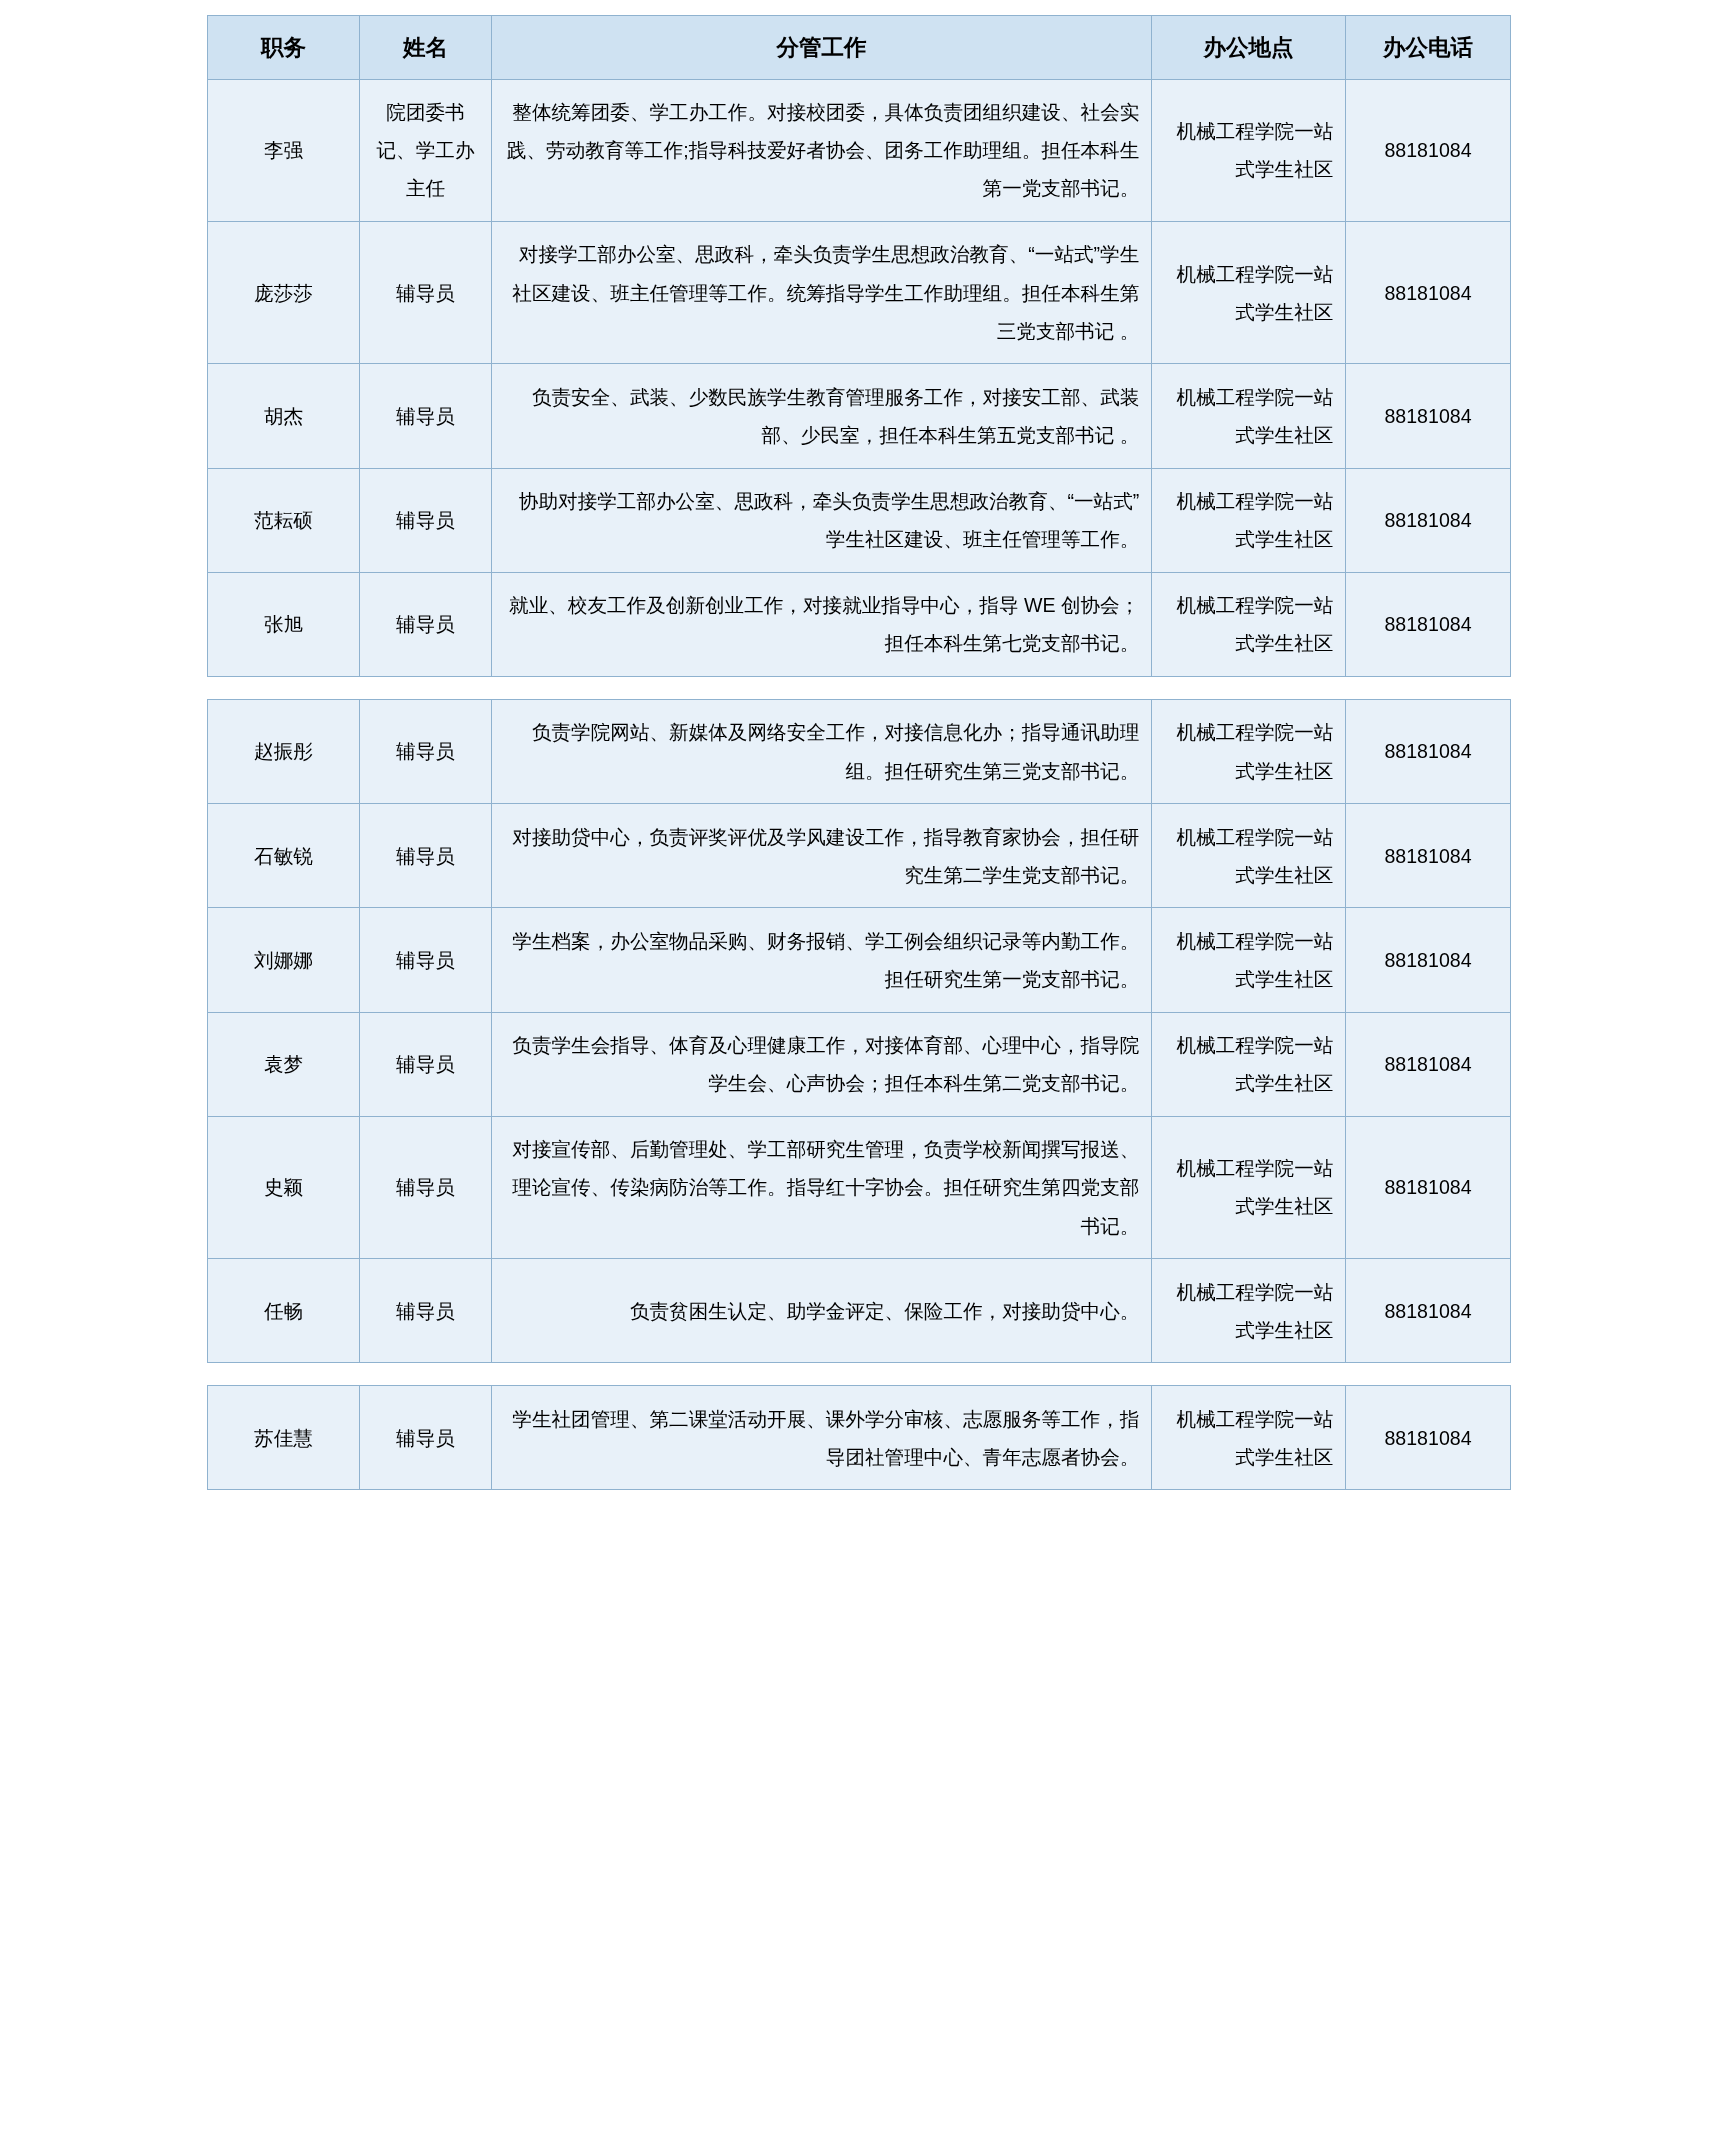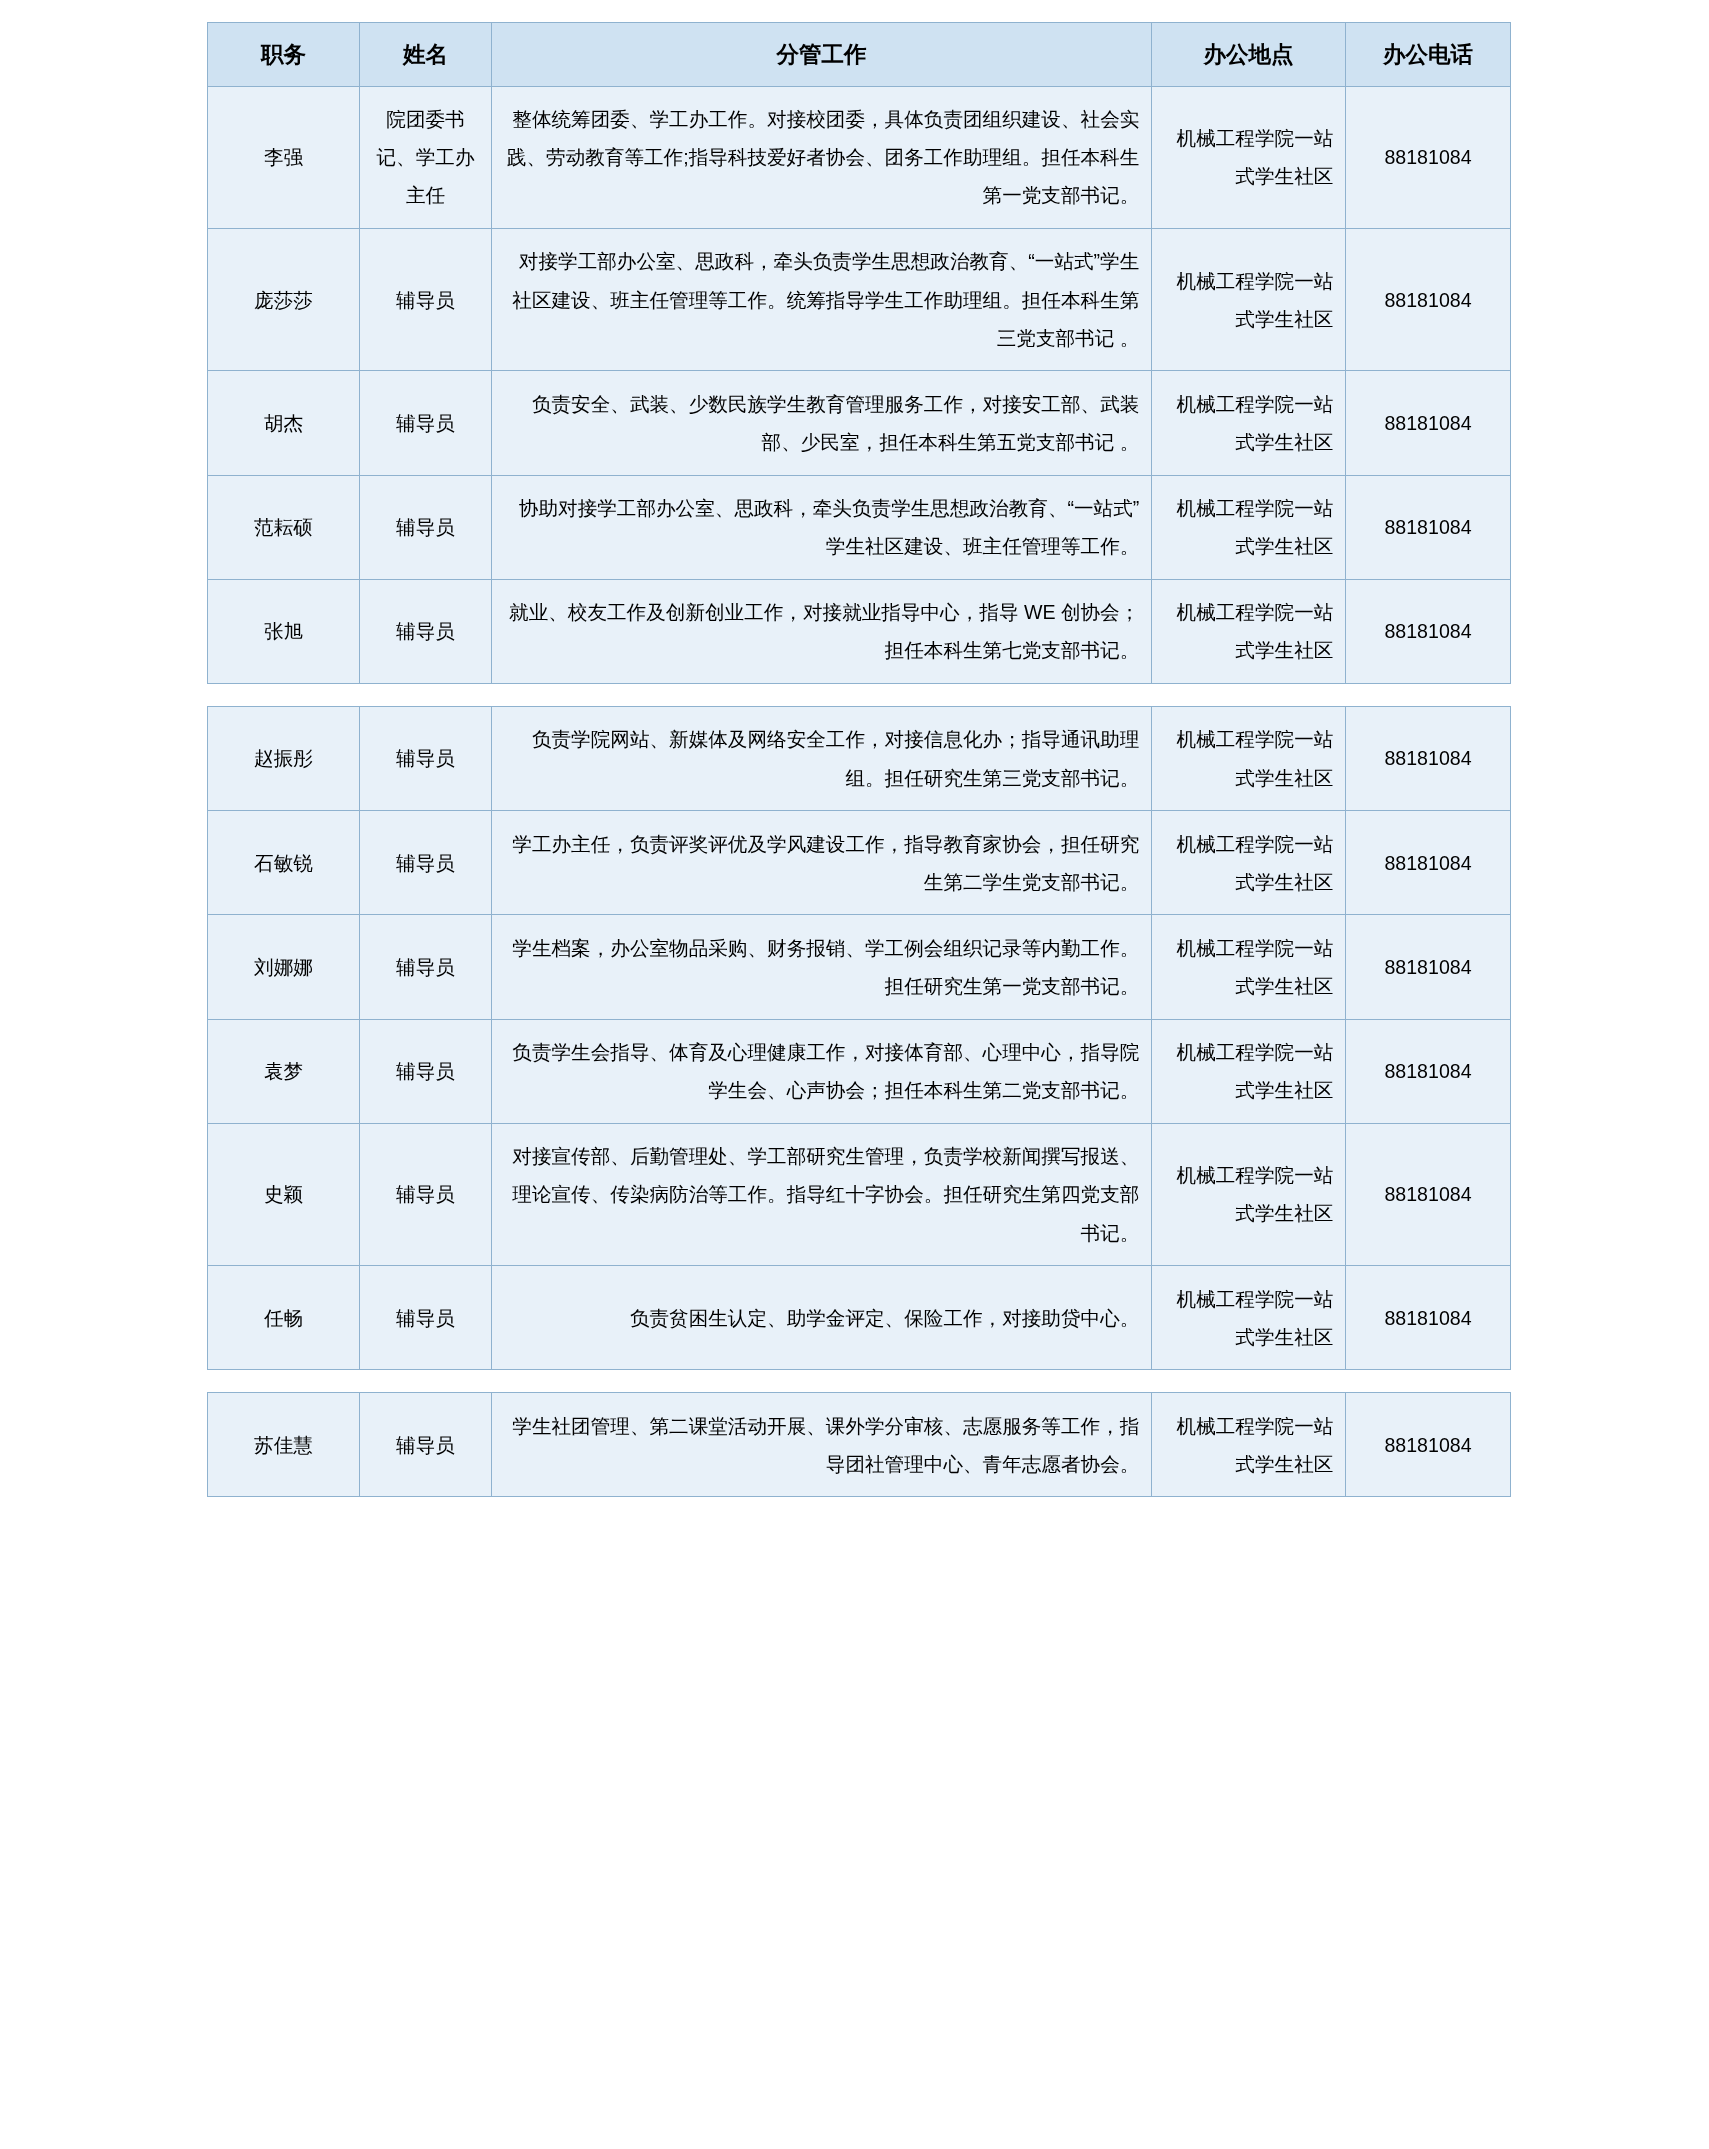--- a/index.html
+++ b/index.html
@@ -10,21 +10,21 @@
   body {
     width: 1710px;
     min-height: 2149px;
     font-family: "Liberation Sans", "DejaVu Sans", sans-serif;
     -webkit-font-smoothing: antialiased;
   }
   .page {
     width: 1647px;
     min-height: 2149px;
     box-sizing: border-box;
-    padding: 22px 207px 33px 207px;
+    padding: 15px 207px 33px 207px;
     background: #ffffff;
   }
   table.staff-table {
     border-collapse: collapse;
     width: 1302px;
     table-layout: fixed;
   }
   table.staff-table col.c-post   { width: 152px; }
   table.staff-table col.c-name   { width: 132px; }
   table.staff-table col.c-duty   { width: 660px; }
@@ -147,21 +147,21 @@
           <tr>
             <td class="post">赵振彤</td>
             <td class="name">辅导员</td>
             <td class="duty">负责学院网站、新媒体及网络安全工作，对接信息化办；指导通讯助理组。担任研究生第三党支部书记。</td>
             <td class="office">机械工程学院一站式学生社区</td>
             <td class="phone">88181084</td>
           </tr>
           <tr>
             <td class="post">石敏锐</td>
             <td class="name">辅导员</td>
-            <td class="duty">学工办主任，负责评奖评优及学风建设工作，指导教育家协会，担任研究生第二学生党支部书记。</td>
+            <td class="duty">对接助贷中心，负责评奖评优及学风建设工作，指导教育家协会，担任研究生第二学生党支部书记。</td>
             <td class="office">机械工程学院一站式学生社区</td>
             <td class="phone">88181084</td>
           </tr>
           <tr>
             <td class="post">刘娜娜</td>
             <td class="name">辅导员</td>
             <td class="duty">学生档案，办公室物品采购、财务报销、学工例会组织记录等内勤工作。担任研究生第一党支部书记。</td>
             <td class="office">机械工程学院一站式学生社区</td>
             <td class="phone">88181084</td>
           </tr>

